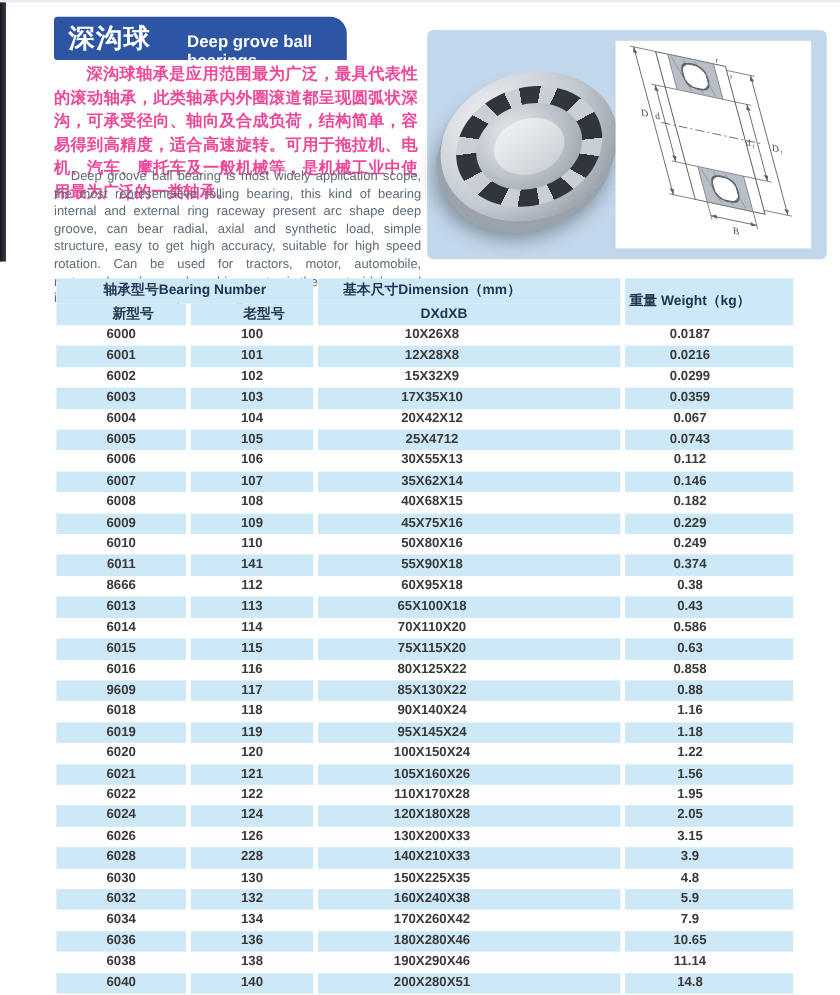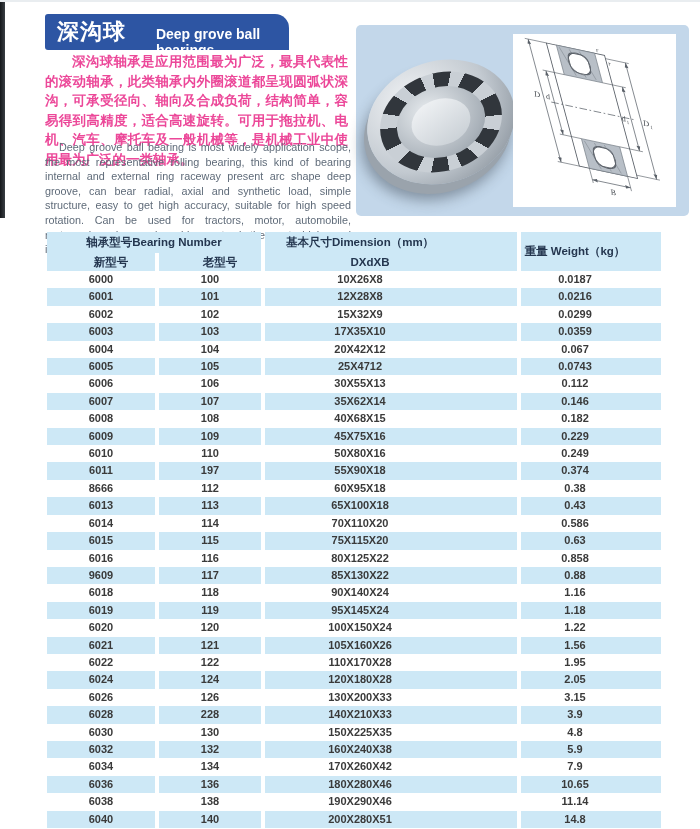--- a/index.html
+++ b/index.html
@@ -240,21 +240,21 @@
         <td>0.229</td>
       </tr>
       <tr>
         <td>6010</td>
         <td>110</td>
         <td>50X80X16</td>
         <td>0.249</td>
       </tr>
       <tr class="stripe">
         <td>6011</td>
-        <td>197</td>
+        <td>141</td>
         <td>55X90X18</td>
         <td>0.374</td>
       </tr>
       <tr>
         <td>8666</td>
         <td>112</td>
         <td>60X95X18</td>
         <td>0.38</td>
       </tr>
       <tr class="stripe">

